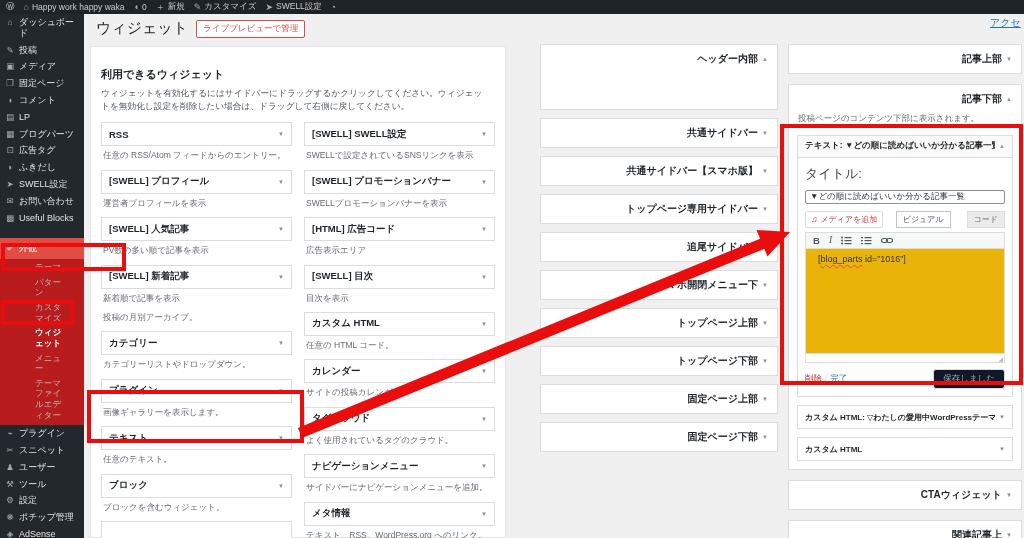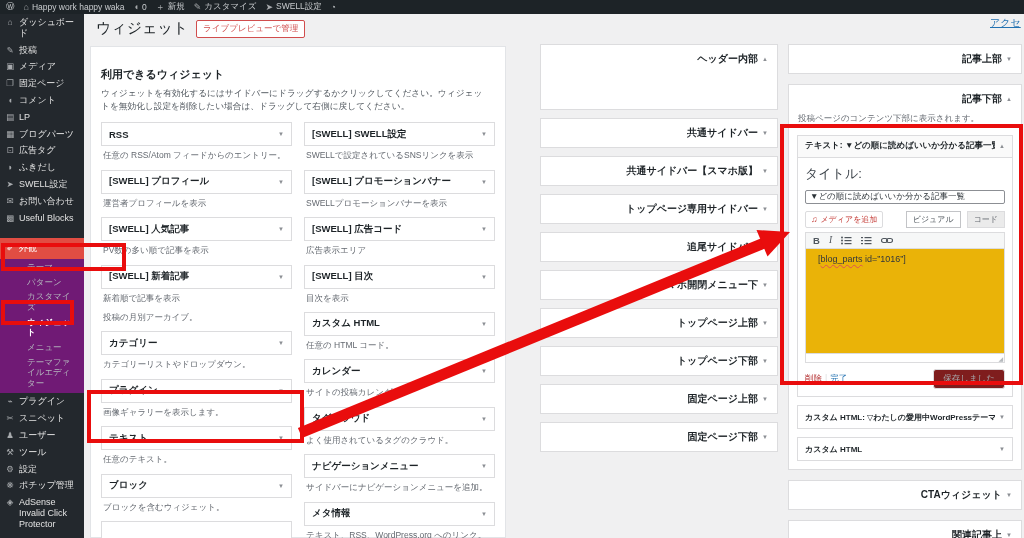--- a/index.html
+++ b/index.html
@@ -12,21 +12,21 @@
   .ab-item{display:flex;align-items:center;gap:3px;cursor:pointer;white-space:nowrap;}
   .ab-icon{font-size:9px;color:#a7aaad;}
 
   
   .sidebar{position:absolute;left:0;top:14px;width:84px;bottom:0;background:#23282d;z-index:4;}
   .mi{display:flex;align-items:flex-start;gap:4px;padding:3px 5px;color:#e2e2e2;font-size:9px;line-height:1.2;cursor:pointer;}
   .mic{width:10px;flex:none;color:#a7aaad;font-size:8.5px;text-align:center;}
   .mil{flex:1;}
   .mi.appearance{background:#e14d43;color:#fff;margin-top:12px;padding:5px 5px;}
   .mi.appearance .mic{color:#fff;}
-  .submenu{background:#701a75;padding:1px 8px 3px;}
+  .submenu{background:#b91c1c;padding:1px 16px 3px;}
   .smi{padding:2px 5px 2px 19px;color:#b4b9be;font-size:8.5px;line-height:1.25;cursor:pointer;}
   .smi.current{color:#fff;font-weight:bold;}
 
   
   .page-head{position:absolute;left:96px;top:19px;display:flex;align-items:center;gap:8px;z-index:1;}
   .page-title{font-size:15px;color:#1d2327;font-weight:400;}
   .live-btn{font-size:8.5px;color:#d14d4d;background:#fff;border:1px solid #d14d4d;border-radius:2px;
     padding:2px 6px;cursor:pointer;}
   .a11y-link{position:absolute;left:990px;top:16px;font-size:10px;color:#2271b1;text-decoration:underline;cursor:pointer;z-index:1;}
 
@@ -58,40 +58,40 @@
   .tw-head{height:22px;display:flex;align-items:center;justify-content:space-between;padding:0 7px;
     border-bottom:1px solid #dcdcde;background:#fafafa;cursor:pointer;}
   .tw-title{font-size:8.5px;font-weight:600;color:#1d2327;white-space:nowrap;overflow:hidden;}
   .tw-body{padding:7px;}
   .tw-label{font-size:13px;color:#3c434a;margin-bottom:2px;}
   .tw-input{width:100%;height:14px;border:1px solid #8c8f94;border-radius:2px;font-size:8.5px;padding:0 4px;color:#2c3338;background:#fff;}
   .tw-row{display:flex;align-items:flex-end;justify-content:space-between;margin-top:7px;}
   .media-btn{display:flex;align-items:center;gap:3px;border:1px solid #dcdcde;background:#fff;border-radius:2px;
     padding:2px 5px;font-size:8px;color:#c2342f;cursor:pointer;}
   .media-btn .ic{font-size:8.5px;}
-  .tabs{display:flex;gap:6px;}
+  .tabs{display:flex;gap:16px;}
   .tab{font-size:8px;padding:2px 6px;cursor:pointer;border:1px solid #dcdcde;}
   .tab.active{background:#fff;border-color:#c3c4c7;color:#50575e;}
   .tab.inactive{background:#ebebeb;color:#646970;}
   .toolbar{display:flex;align-items:center;gap:9px;border:1px solid #dcdcde;border-bottom:0;background:#f6f7f7;
     padding:3px 7px;margin-top:4px;}
   .tb{font-size:9.5px;color:#50575e;cursor:pointer;line-height:1;}
   .tb.b{font-weight:bold;}
   .tb.i{font-style:italic;font-family:"Liberation Serif",serif;}
   .tb svg{display:block;}
   .tw-content{border:1px solid #dcdcde;background:#eab308;height:106px;padding:5px 12px;font-size:9px;color:#32373c;cursor:text;}
   .misspell{text-decoration:underline wavy #e05252;text-decoration-thickness:1px;text-underline-offset:2px;}
   .tw-status{height:9px;border:1px solid #dcdcde;border-top:0;position:relative;}
   .grip{position:absolute;right:1px;bottom:0;font-size:6px;color:#b5b9bd;line-height:1;cursor:nwse-resize;}
   .tw-foot{display:flex;align-items:center;justify-content:space-between;margin-top:6px;}
   .foot-links{font-size:8.5px;}
   .link-del{color:#b32d2e;text-decoration:underline;cursor:pointer;}
   .link-sep{color:#dcdcde;margin:0 3px;}
   .link-done{color:#2271b1;text-decoration:underline;cursor:pointer;}
-  .saved-btn{font-size:8.5px;color:#a7aaad;background:#7f1d1d;border:1px solid #dcdcde;border-radius:3px;padding:3px 9px;margin-left:11px;}
+  .saved-btn{font-size:8.5px;color:#a7aaad;background:#0f172a;border:1px solid #dcdcde;border-radius:3px;padding:3px 9px;margin-left:11px;}
 
   .nested{border:1px solid #dcdcde;background:#fff;margin-top:8px;height:24px;display:flex;align-items:center;
     justify-content:space-between;padding:0 7px;cursor:pointer;}
   .nested .t{font-size:8px;font-weight:600;color:#1d2327;white-space:nowrap;overflow:hidden;}
 
   
   .ann{position:absolute;border:4px solid #e90d0d;z-index:9;pointer-events:none;}
   #arrow-svg{position:absolute;left:0;top:0;z-index:9;pointer-events:none;}
 </style>
 </head>
@@ -286,21 +286,21 @@
             <span class="card-name">[SWELL] SWELL設定</span>
             <span class="card-arrow">▼</span>
           </div>
           <div class="card-desc">SWELLで設定されているSNSリンクを表示</div>
           <div class="card">
             <span class="card-name">[SWELL] プロモーションバナー</span>
             <span class="card-arrow">▼</span>
           </div>
           <div class="card-desc">SWELLプロモーションバナーを表示</div>
           <div class="card">
-            <span class="card-name">[SWELL] 広告コード</span>
+            <span class="card-name">[HTML] 広告コード</span>
             <span class="card-arrow">▼</span>
           </div>
           <div class="card-desc">広告表示エリア</div>
           <div class="card">
             <span class="card-name">[SWELL] 目次</span>
             <span class="card-arrow">▼</span>
           </div>
           <div class="card-desc">目次を表示</div>
           <div class="card">
             <span class="card-name">カスタム HTML</span>

